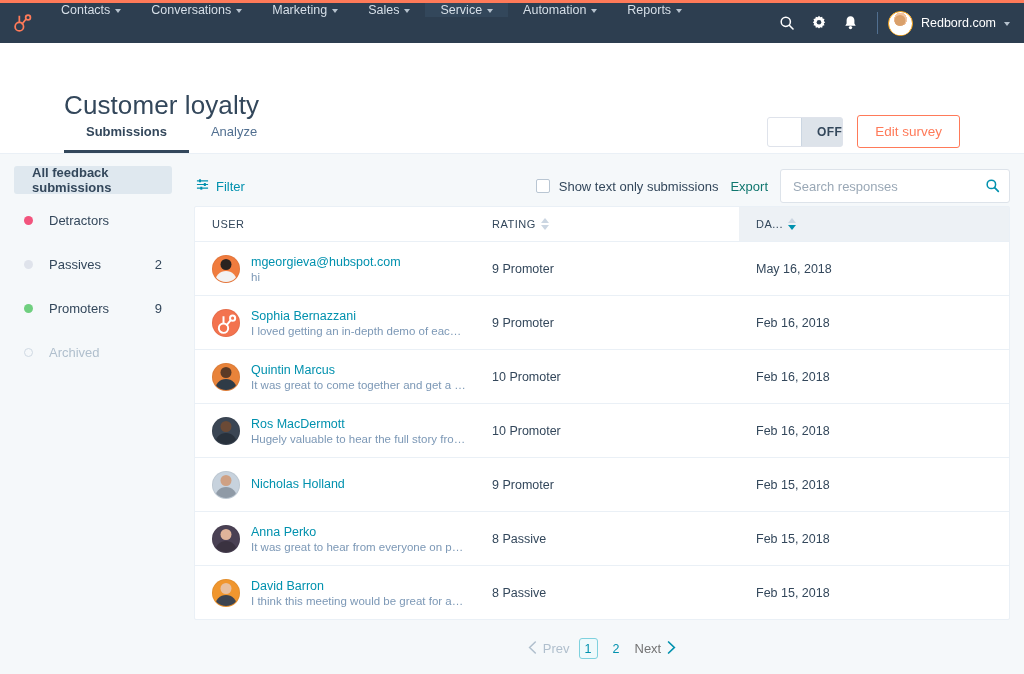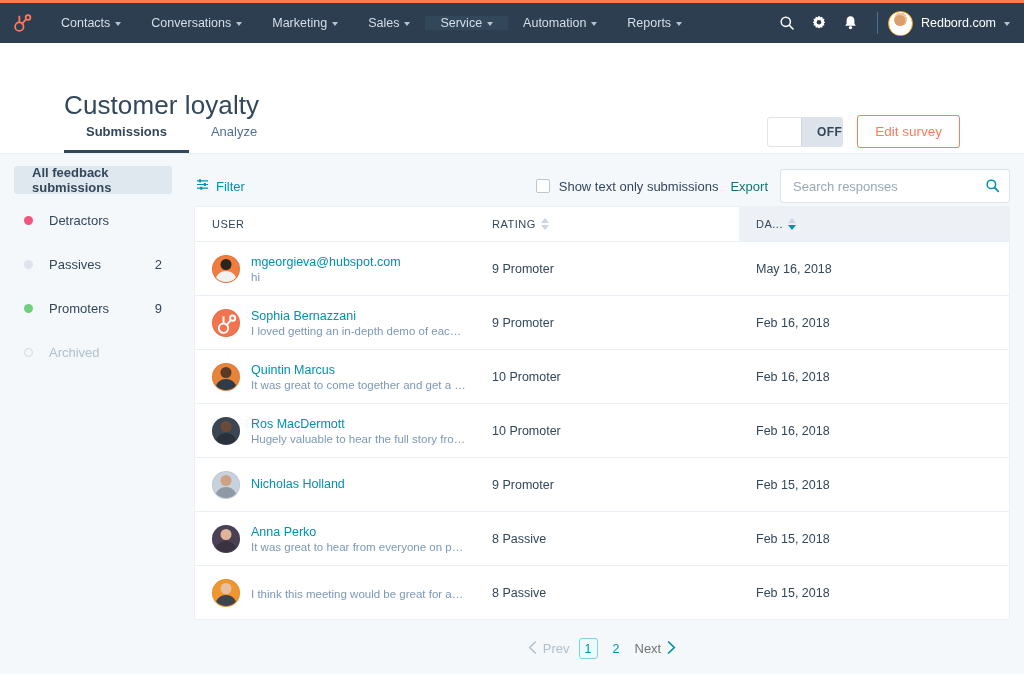--- a/index.html
+++ b/index.html
@@ -14,21 +14,21 @@
   
   .topbar-accent { height: 3px; background: #ff7a59; width: 100%; }
   .topbar {
     height: 40px; background: #2d3e50; display: flex; align-items: stretch;
     padding: 0; position: relative;
   }
   .logo-wrap {
     width: 46px; display: flex; align-items: center; justify-content: center;
     cursor: pointer;
   }
-  .nav-items { display: flex; align-items: center; }
+  .nav-items { display: flex; align-items: flex-start; }
   .nav-item {
     display: flex; align-items: center; gap: 5px;
     padding: 0 15px; color: #d6dfe8; font-size: 12.5px; cursor: pointer;
     white-space: nowrap;
   }
   .nav-item.active { background: #33475b; }
   .caret-down {
     width: 0; height: 0; border-left: 3.5px solid transparent;
     border-right: 3.5px solid transparent; border-top: 4px solid #b6c2ce;
     display: inline-block; margin-top: 2px;
@@ -481,20 +481,21 @@
         <div class="td-date">Feb 15, 2018</div>
       </div>
 
       <div class="trow">
         <div class="td-user">
           <div class="avatar" style="background:#f0962e">
             <span class="head" style="background:#e8c0a0"></span>
               <span class="body" style="background:#3d4450"></span>
           </div>
           <div class="user-text">
+            <span class="user-name">David Barron</span>
             <div class="user-sub">I think this meeting would be great for anyone ...</div>
           </div>
         </div>
         <div class="td-rating">8 Passive</div>
         <div class="td-date">Feb 15, 2018</div>
       </div>
     </div>
 
     <div class="pagination">
       <span class="pg disabled">

